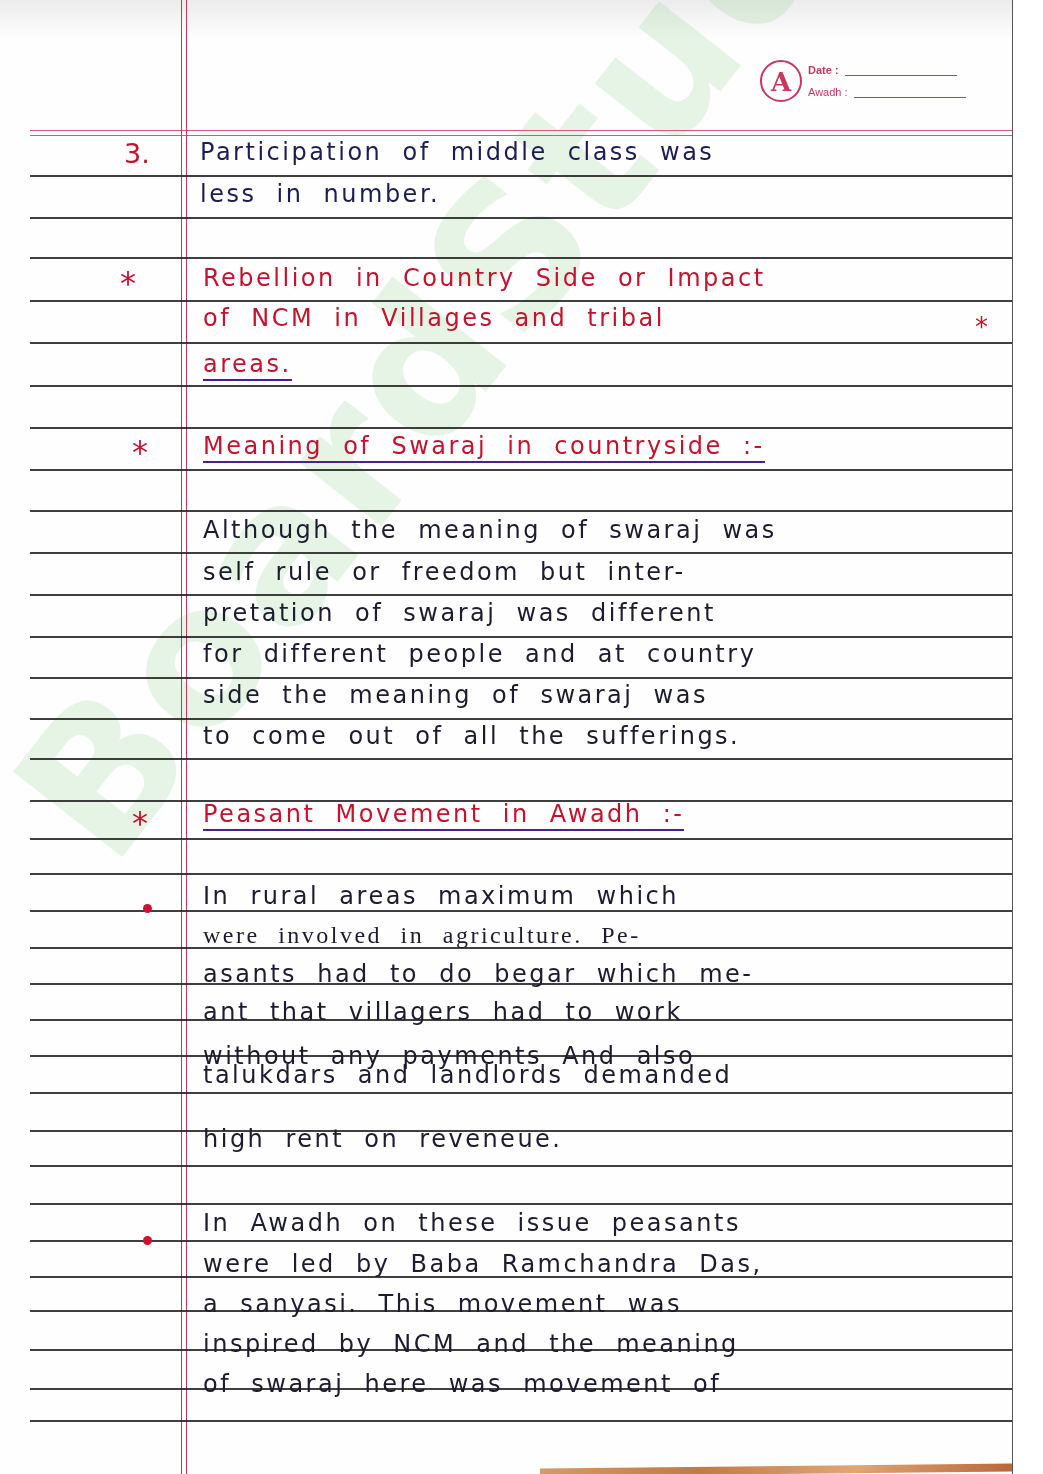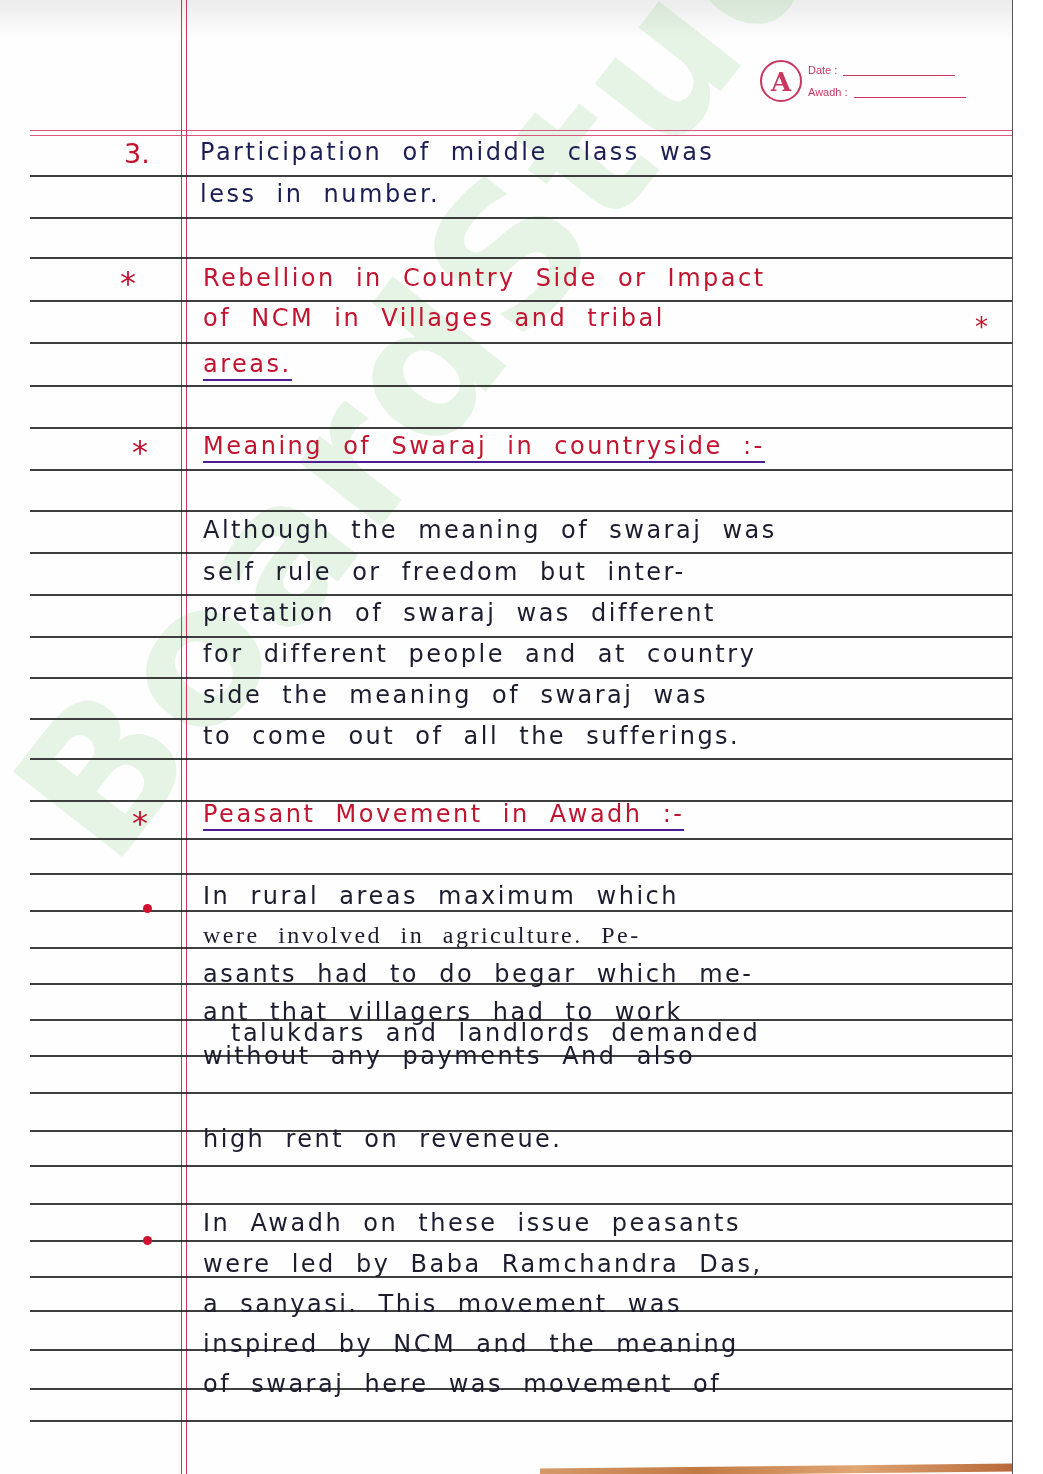--- a/index.html
+++ b/index.html
@@ -106,21 +106,21 @@
 </head>
 <body>
 
 <div class="page">
   <div class="shadow-top"></div>
 
   <div class="watermark">BoardStudy</div>
 
   <div class="stamp">
     <div class="logo">A</div>
-    <div class="row" style="top:4px;">
+    <div class="row" style="top:4px;font-weight:bold;">
       <span>Date :</span>
       <span class="blank"></span>
     </div>
     <div class="row" style="top:26px;">
       <span>Awadh :</span>
       <span class="blank"></span>
     </div>
   </div>
 
   <div class="header-rule" style="top:130px;"></div>
@@ -194,21 +194,21 @@
     <span class="marker star" style="left:132px; top:804px;">*</span>
     <div class="line red" style="top:800px;"><span class="ul">Peasant Movement in Awadh :-</span></div>
 
     <div>
       <span class="marker dot" style="left:143px; top:904px;"></span>
       <div class="line" style="top:882px;">In rural areas maximum which</div>
       <div class="line" style="top:922px;font-family:Liberation Serif, serif;">were involved in agriculture. Pe-</div>
       <div class="line" style="top:960px;">asants had to do begar which me-</div>
       <div class="line" style="top:998px;">ant that villagers had to work</div>
       <div class="line" style="top:1042px;">without any payments And also</div>
-      <div class="line" style="top:1019px;margin-left:28px;">talukdars and landlords demanded</div>
+      <div class="line" style="top:1061px;">talukdars and landlords demanded</div>
       <div class="line" style="top:1125px;">high rent on reveneue.</div>
     </div>
 
     <div>
       <span class="marker dot" style="left:143px; top:1236px;"></span>
       <div class="line" style="top:1209px;">In Awadh on these issue peasants</div>
       <div class="line" style="top:1250px;">were led by Baba Ramchandra Das,</div>
       <div class="line" style="top:1290px;">a sanyasi. This movement was</div>
       <div class="line" style="top:1330px;">inspired by NCM and the meaning</div>
       <div class="line" style="top:1370px;">of swaraj here was movement of</div>

